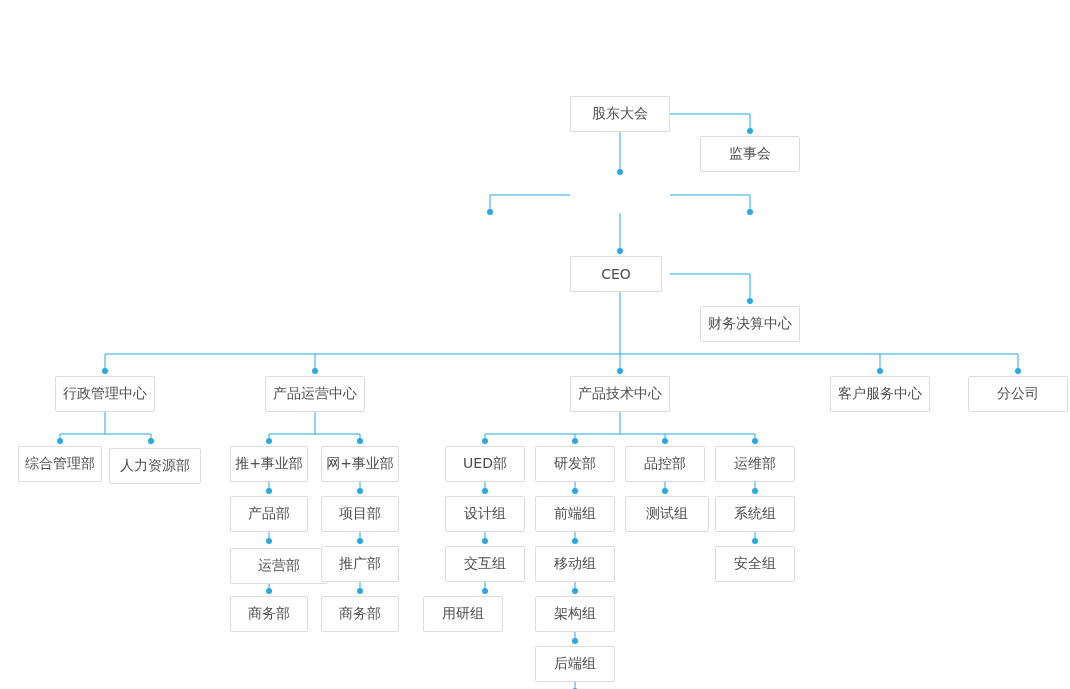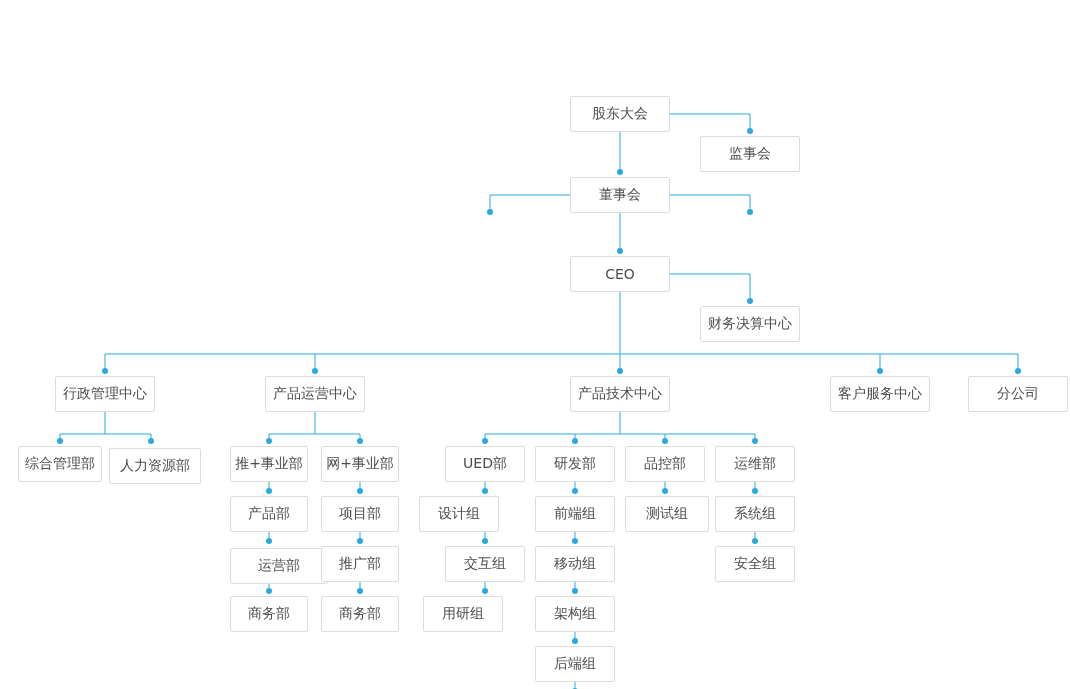--- a/index.html
+++ b/index.html
@@ -108,22 +108,21 @@
       <circle cx="575" cy="597" r="3"></circle>
       <circle cx="575" cy="647" r="3"></circle>
       <circle cx="665" cy="447" r="3"></circle>
       <circle cx="755" cy="447" r="3"></circle>
       <circle cx="755" cy="497" r="3"></circle>
     </g>
   </svg>
 
   <div class="node" style="left:570px;top:52px;width:100px">股东大会</div>
   <div class="node" style="left:700px;top:92px;width:100px">监事会</div>
-  <div class="node" style="left:570px;top:133px;width:100px">董事会</div>
-  <div class="node" style="left:570px;top:212px;width:100px">CEO</div>
+  <div class="node" style="left:570px;top:212px;width:92px">CEO</div>
   <div class="node" style="left:700px;top:262px;width:100px">财务决算中心</div>
 
   <div class="node" style="left:55px;top:332px;width:100px">行政管理中心</div>
   <div class="node" style="left:265px;top:332px;width:100px">产品运营中心</div>
   <div class="node" style="left:570px;top:332px;width:100px">产品技术中心</div>
   <div class="node" style="left:830px;top:332px;width:100px">客户服务中心</div>
   <div class="node" style="left:968px;top:332px;width:100px">分公司</div>
 
   <div class="node" style="left:18px;top:402px;width:84px">综合管理部</div>
   <div class="node" style="left:109px;top:404px;width:92px">人力资源部</div>
@@ -135,21 +134,21 @@
   <div class="node" style="left:230px;top:552px;width:78px">商务部</div>
   <div class="node" style="left:321px;top:452px;width:78px">项目部</div>
   <div class="node" style="left:321px;top:502px;width:78px">推广部</div>
   <div class="node" style="left:321px;top:552px;width:78px">商务部</div>
 
   <div class="node" style="left:445px;top:402px;width:80px">UED部</div>
   <div class="node" style="left:535px;top:402px;width:80px">研发部</div>
   <div class="node" style="left:625px;top:402px;width:80px">品控部</div>
   <div class="node" style="left:715px;top:402px;width:80px">运维部</div>
 
-  <div class="node" style="left:419px;top:452px;width:80px">设计组</div>
+  <div class="node" style="left:445px;top:452px;width:80px">设计组</div>
   <div class="node" style="left:445px;top:502px;width:80px">交互组</div>
   <div class="node" style="left:423px;top:552px;width:80px">用研组</div>
 
   <div class="node" style="left:535px;top:452px;width:80px">前端组</div>
   <div class="node" style="left:535px;top:502px;width:80px">移动组</div>
   <div class="node" style="left:535px;top:552px;width:80px">架构组</div>
   <div class="node" style="left:535px;top:602px;width:80px">后端组</div>
   <div class="node" style="left:535px;top:652px;width:80px">数据组</div>
 
   <div class="node" style="left:625px;top:452px;width:84px">测试组</div>

